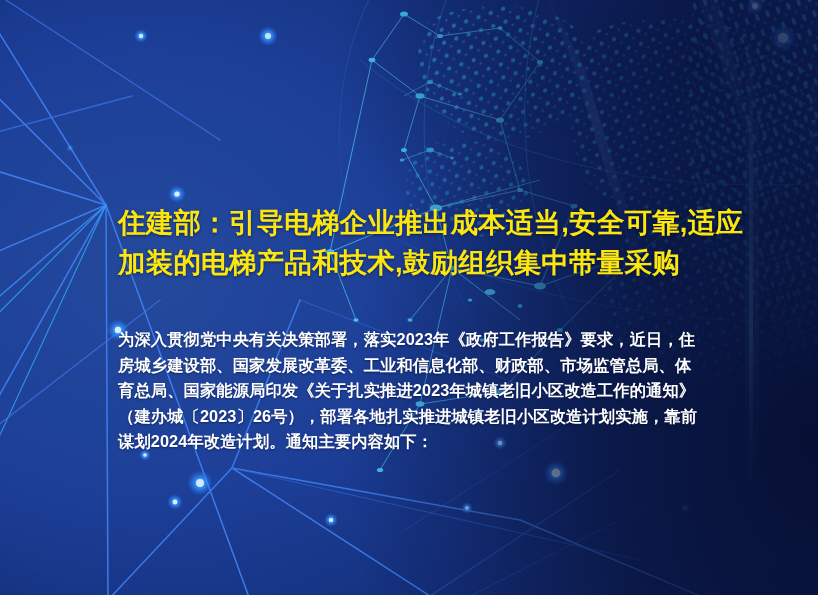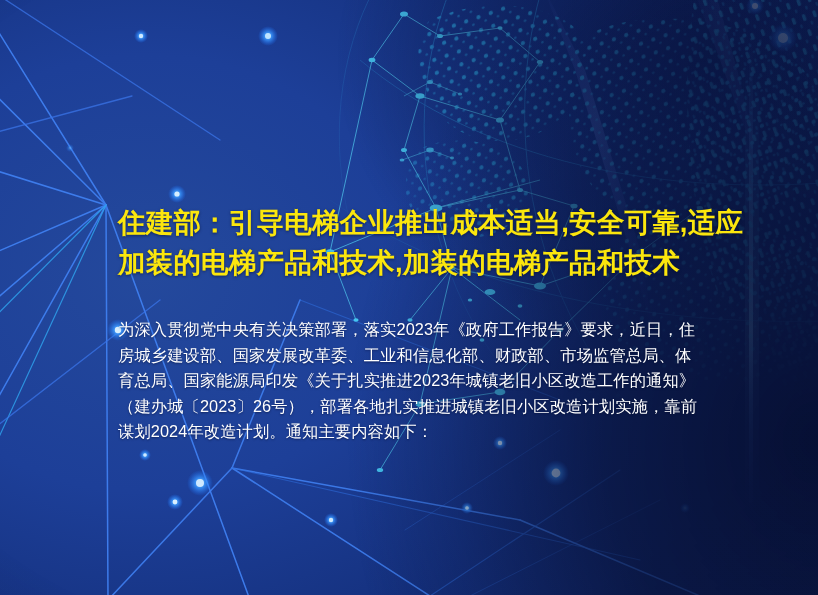--- a/index.html
+++ b/index.html
@@ -42,24 +42,24 @@
     color:#fbe60d;
     font-size:27.5px;
     font-weight:bold;
     line-height:40px;
     letter-spacing:.2px;
     white-space:pre-line;
     text-shadow:0 1px 3px rgba(3,10,40,.55);
   }
   #bodycopy{
     position:absolute;
-    left:118px; top:317px; width:676px;
+    left:118px; top:327px; width:676px;
     color:#ffffff;
     font-size:16.3px;
-    font-weight:normal;
+    font-weight:bold;
     line-height:25.6px;
     letter-spacing:.1px;
     white-space:pre-line;
     text-shadow:0 1px 2px rgba(3,10,40,.5);
   }
 </style>
 </head>
 <body>
 
 <div id="stage">
@@ -275,21 +275,21 @@
       <circle cx="783" cy="38" r="5" fill="#bfe4ff"></circle>
       <circle cx="70" cy="148" r="4" fill="url(#dotGlow)" opacity=".5"></circle>
     </g>
   </svg>
 
   <div class="bg" id="bg-dark-topright"></div>
   <div class="bg" id="bg-dark-right"></div>
   <div class="bg" id="bg-vignette"></div>
 
   <div id="headline">住建部：引导电梯企业推出成本适当,安全可靠,适应
-加装的电梯产品和技术,加装的电梯产品和技术</div>
+加装的电梯产品和技术,鼓励组织集中带量采购</div>
 
   <div id="bodycopy">为深入贯彻党中央有关决策部署，落实2023年《政府工作报告》要求，近日，住
 房城乡建设部、国家发展改革委、工业和信息化部、财政部、市场监管总局、体
 育总局、国家能源局印发《关于扎实推进2023年城镇老旧小区改造工作的通知》
 （建办城〔2023〕26号），部署各地扎实推进城镇老旧小区改造计划实施，靠前
 谋划2024年改造计划。通知主要内容如下：</div>
 
 </div>
 
 </body></html>

